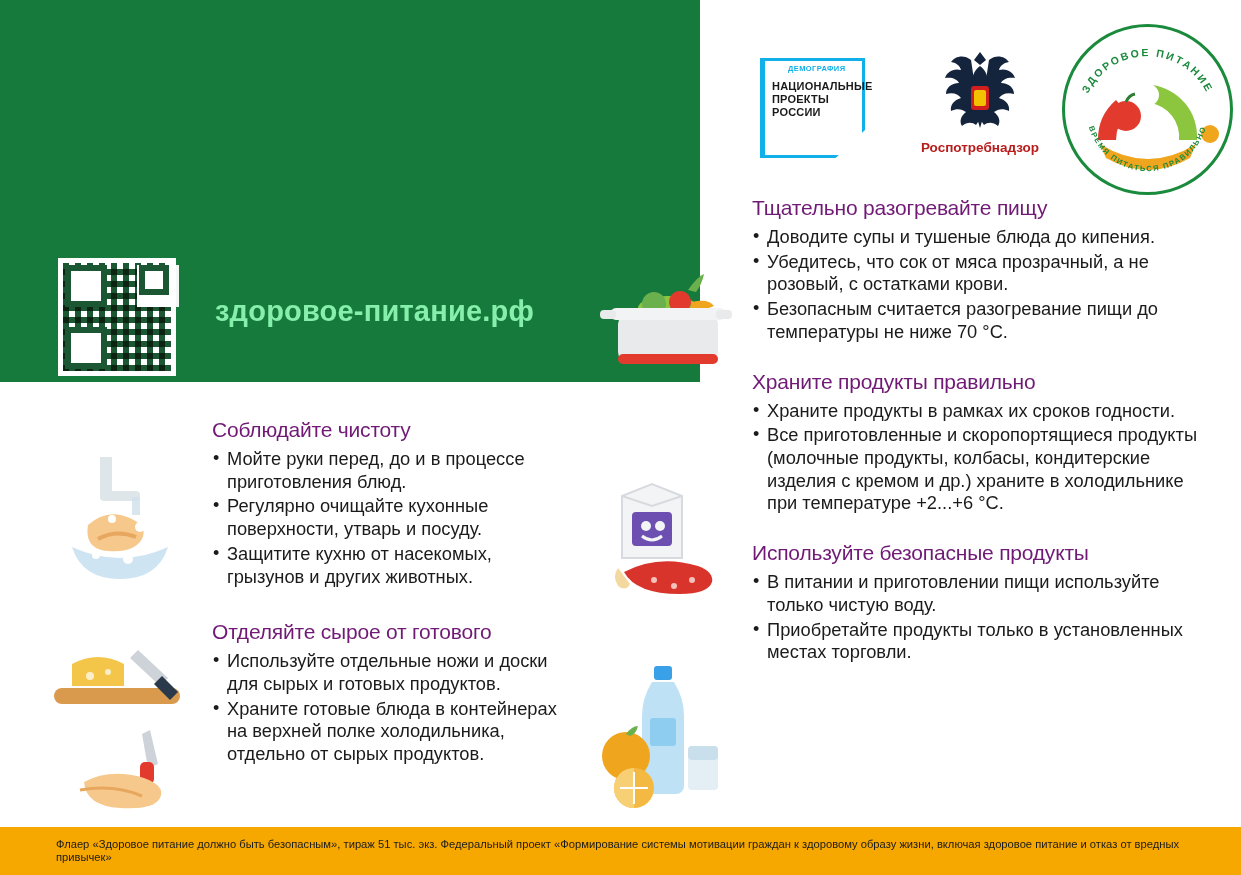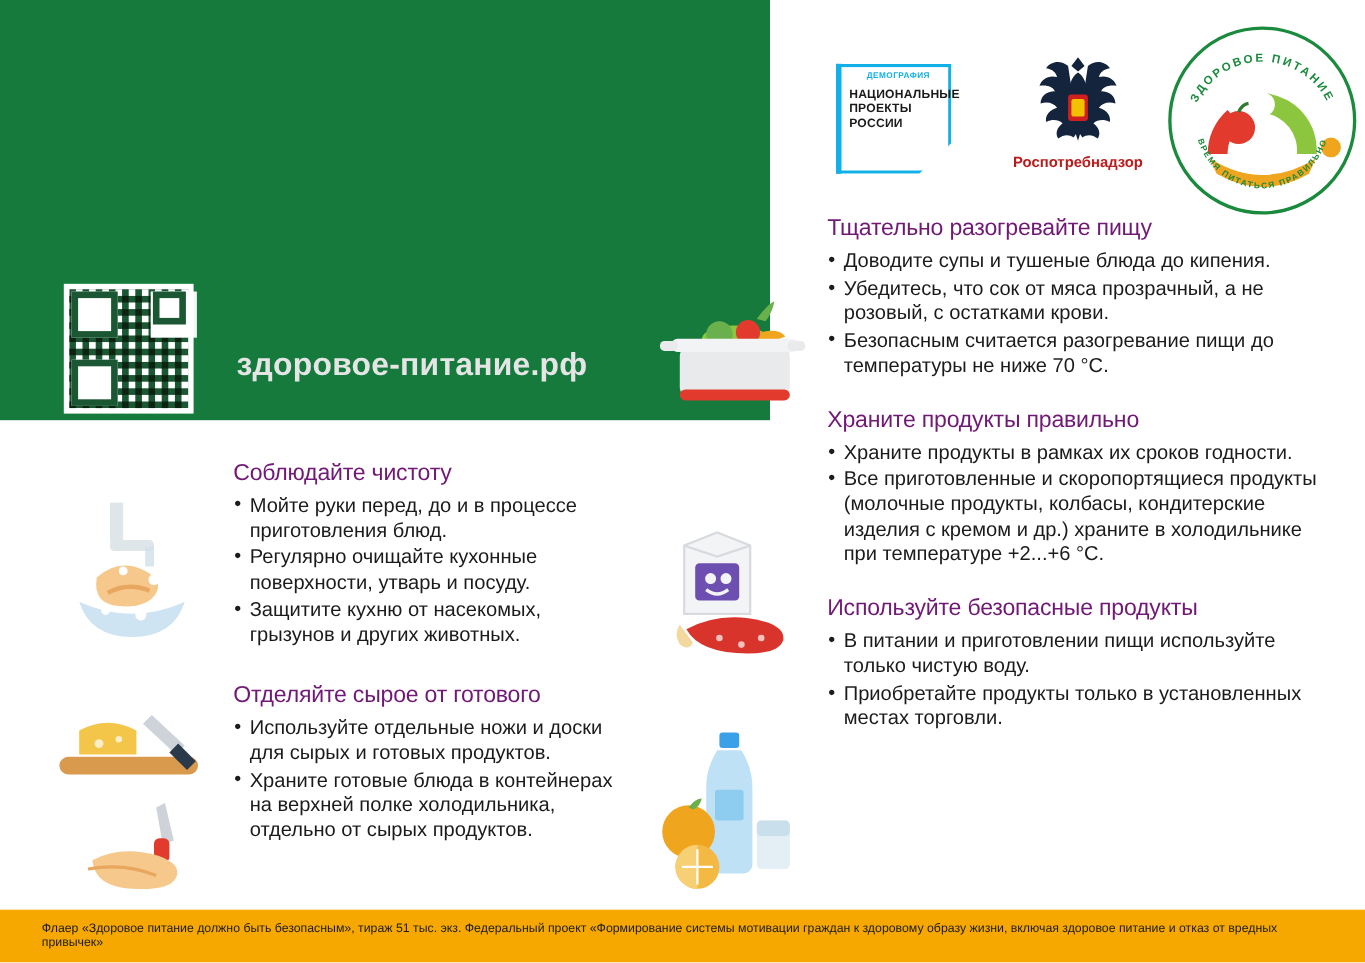--- a/index.html
+++ b/index.html
@@ -59,22 +59,22 @@
   }
   .qr-inner::before { left: 2px; top: 2px; box-shadow: 72px 0 0 -0px #fff; }
   .qr-inner::after { left: 2px; bottom: 2px; }
   .qr-corner-tr {
     position: absolute; right: 2px; top: 2px;
     width: 30px; height: 30px;
     border: 6px solid #0e4f28; background: #fff;
   }
   .site-url {
     position: absolute;
-    left: 215px; top: 316px;
-    color: #e5e5e5;
+    left: 215px; top: 295px;
+    color: #86efac;
     font-size: 29px;
     font-weight: bold;
     letter-spacing: 0.2px;
   }
 
   
   .logos { position: absolute; left: 760px; top: 22px; width: 460px; height: 180px; }
 
   .logo-natproj {
     position: absolute; left: 0; top: 36px;
@@ -151,21 +151,21 @@
 
   
   .footer {
     position: absolute;
     left: 0; bottom: 0;
     width: 1241px; height: 48px;
     background: #f6a800;
     display: flex; align-items: center;
   }
   .footer-text {
-    padding-left: 38px; padding-right: 30px;
+    padding-left: 56px; padding-right: 30px;
     color: #1b1b1b;
     font-size: 11.2px;
     line-height: 1.2;
   }
 </style>
 </head>
 <body>
 
 <div class="poster">
 

